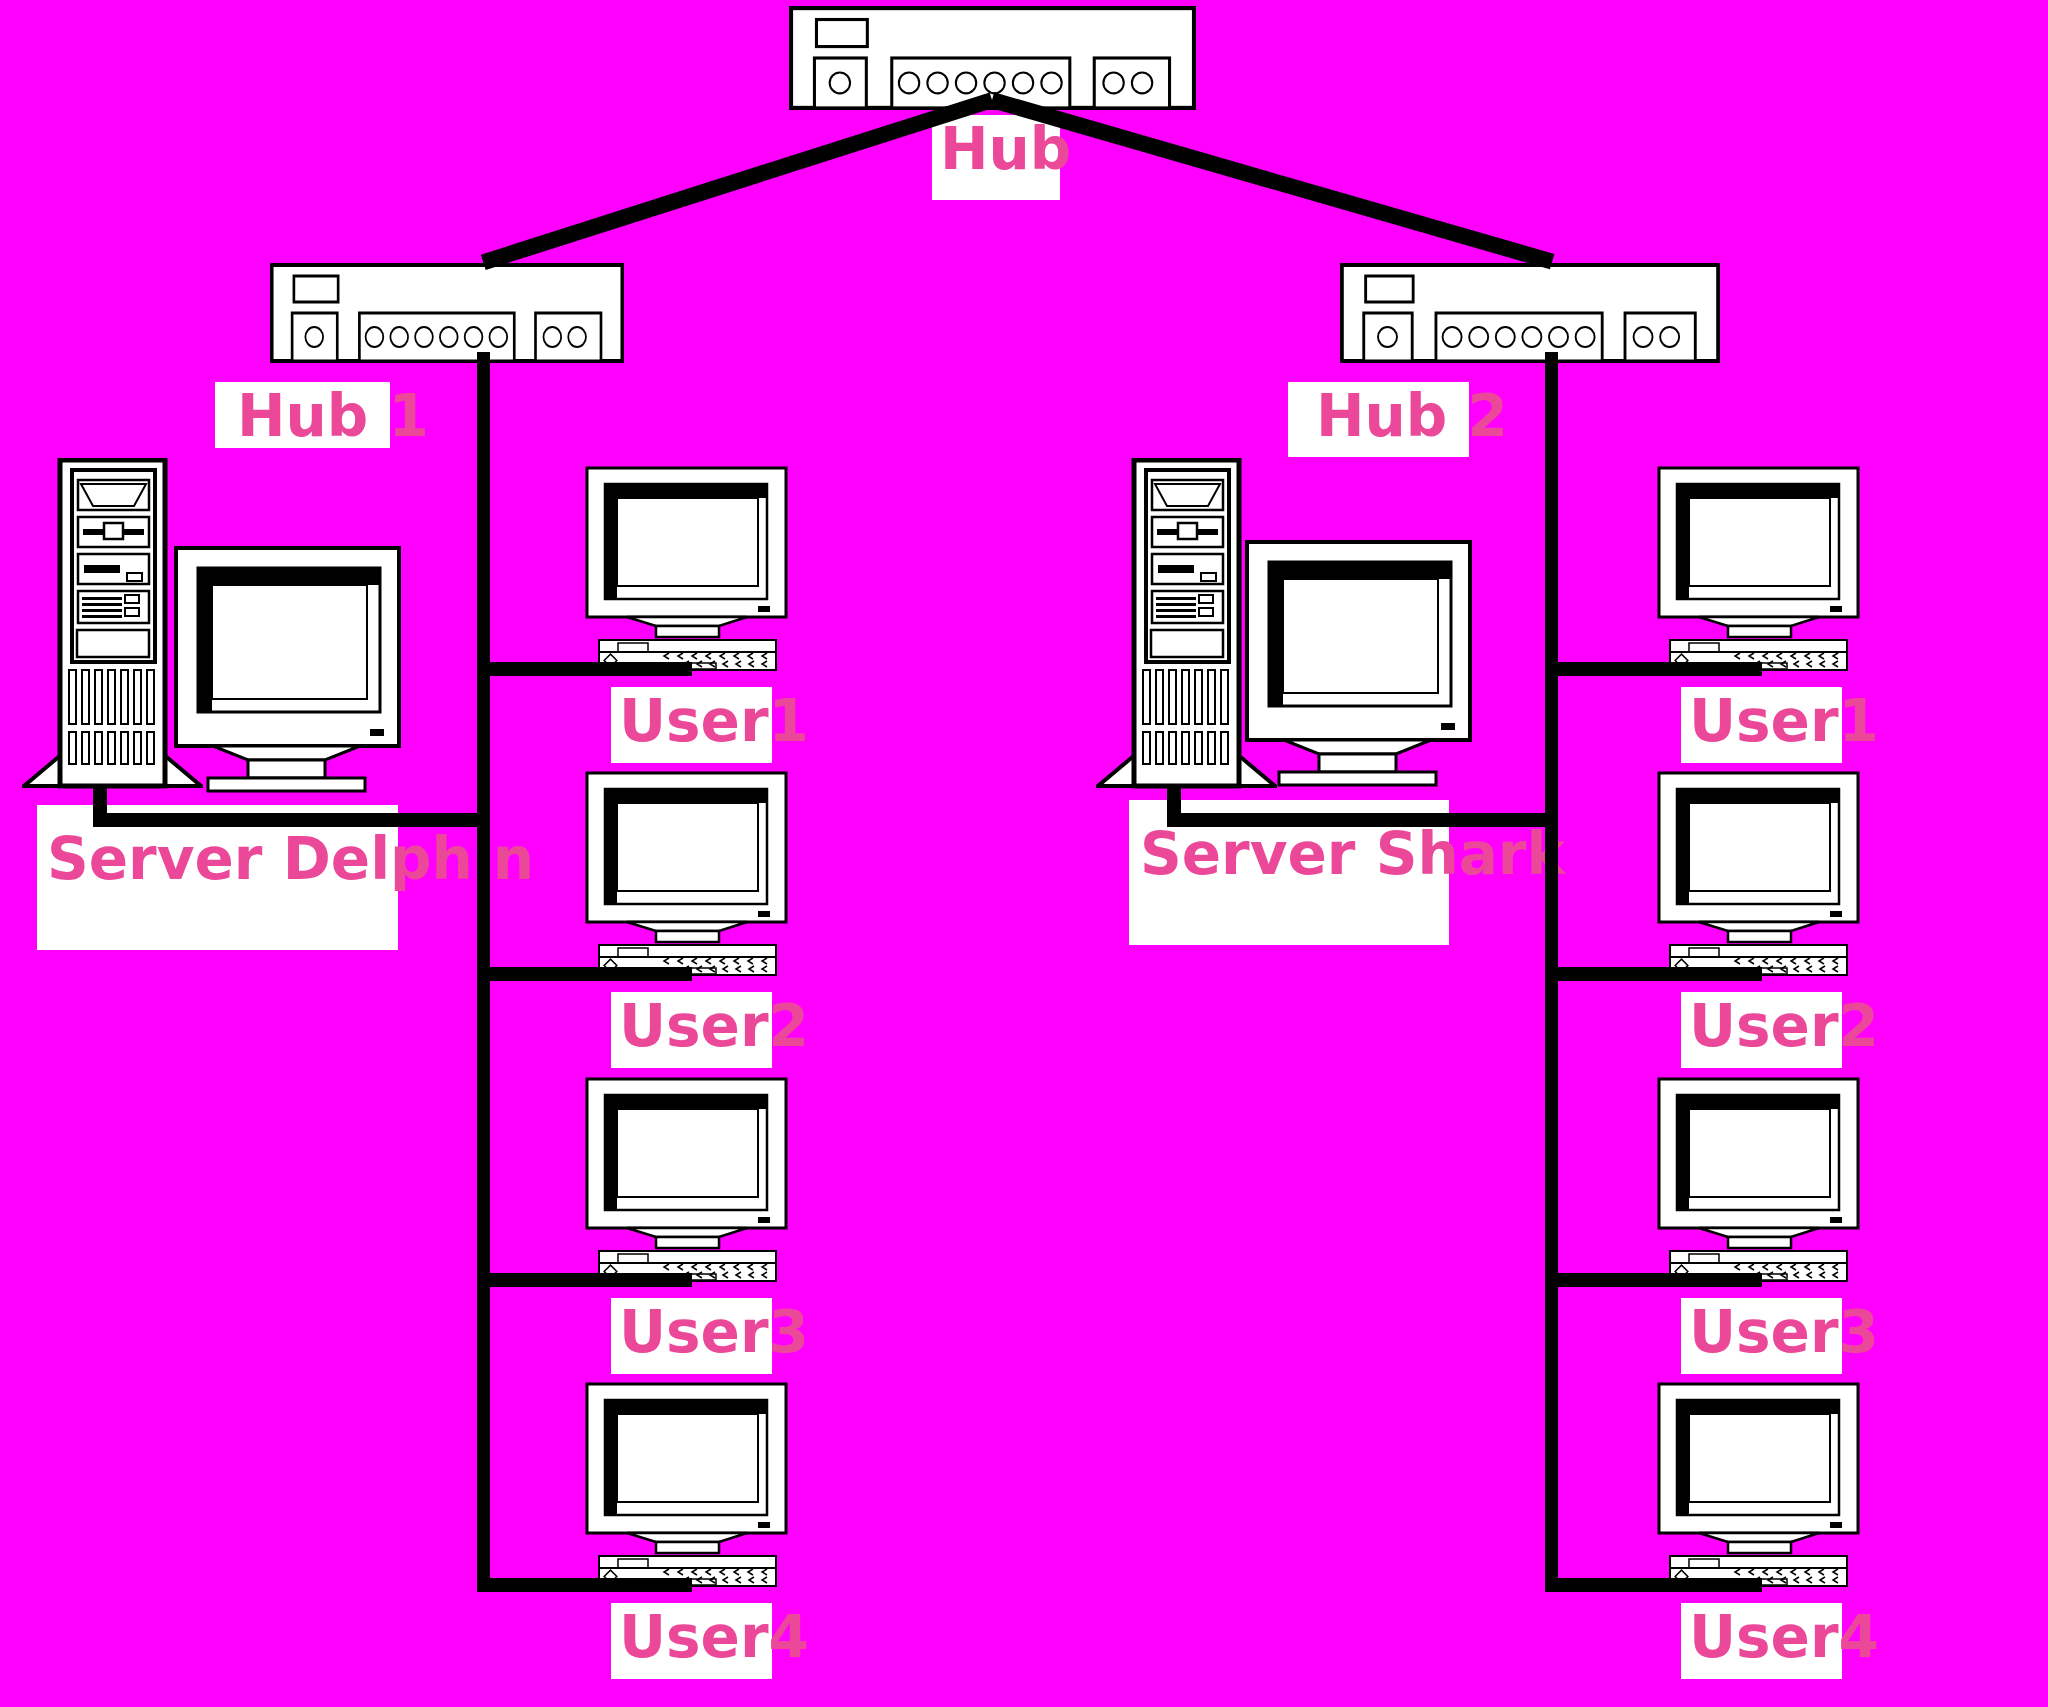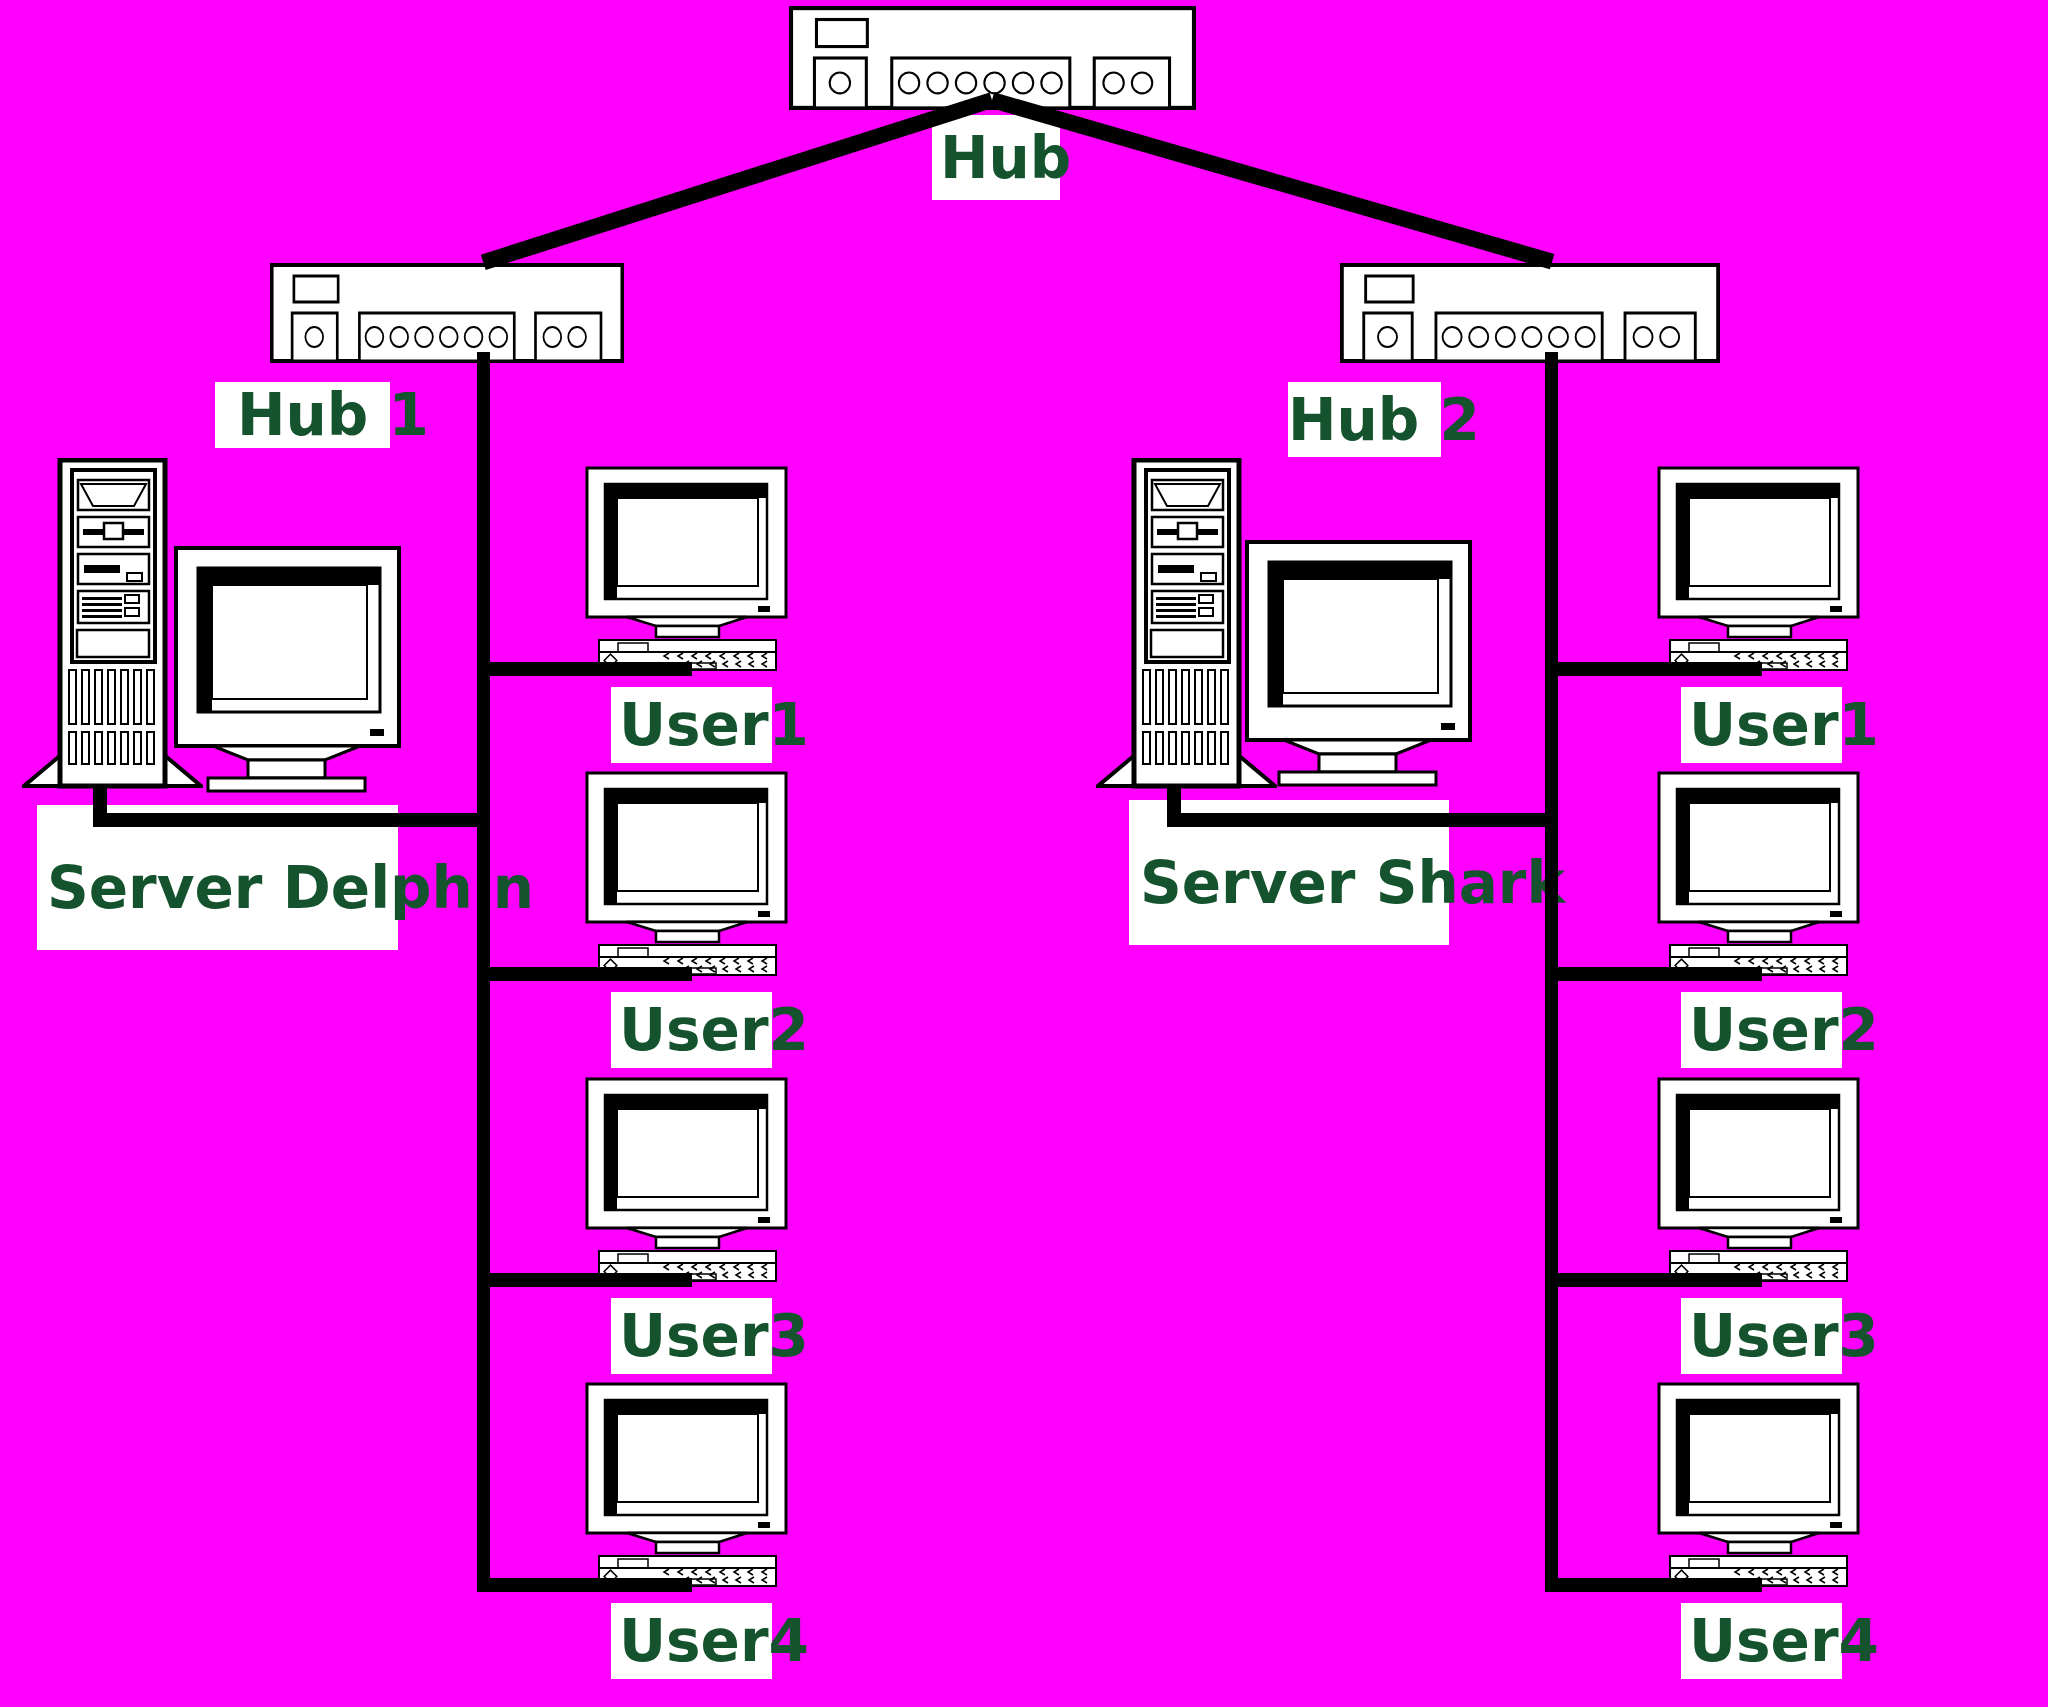--- a/index.html
+++ b/index.html
@@ -7,22 +7,22 @@
     position:relative;
     width:2048px; height:1707px;
     background:#FF00FF;
     overflow:hidden;
     font-family:"DejaVu Sans", sans-serif;
   }
   .dev   { position:absolute; z-index:1; }
   .label {
     position:absolute; z-index:2;
     background:#FFFFFF;
-    display:flex; align-items:center;
-    font-weight:700; font-size:58px; color:#14532d;
+    display:flex; align-items:flex-start;
+    font-weight:700; font-size:58px; color:#ec4899;
     white-space:nowrap; overflow:visible;
   }
   .label span { display:block; }
   .line  { position:absolute; background:#000; z-index:3; }
   .diag  { transform-origin:0 50%; }
   .srv-label { padding-top:20px; }
   svg .w { fill:#FFFFFF; stroke:#000000; }
   svg .k { fill:#000000; stroke:none; }
   svg .o { fill:none; stroke:#000000; }
   #symbols { position:absolute; width:0; height:0; }
@@ -221,21 +221,21 @@
     </svg>
 
   <div class="label" style="left:932px;top:115px;width:120px;height:85px;padding-left:8px">
     <span>Hub</span>
   </div>
 
   <div class="label" style="left:215px;top:382px;width:153px;height:66px;padding-left:22px">
     <span>Hub 1</span>
   </div>
 
-  <div class="label" style="left:1288px;top:382px;width:153px;height:75px;padding-left:0">
+  <div class="label" style="left:1288px;top:382px;width:153px;height:75px;padding-left:28px">
     <span>Hub 2</span>
   </div>
 
   <div class="label srv-label" style="left:37px;top:805px;width:351px;height:125px;padding-left:10px">
     <span>Server Delphin</span>
   </div>
 
   <div class="label srv-label" style="left:1129px;top:800px;width:309px;height:125px;padding-left:11px">
     <span>Server Shark</span>
   </div>

